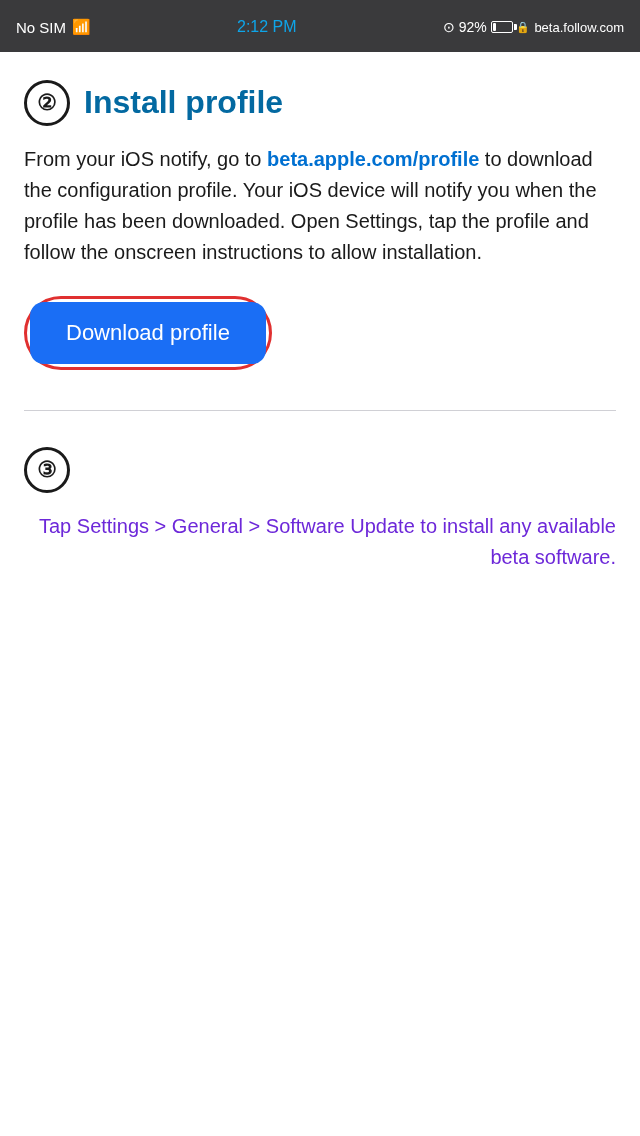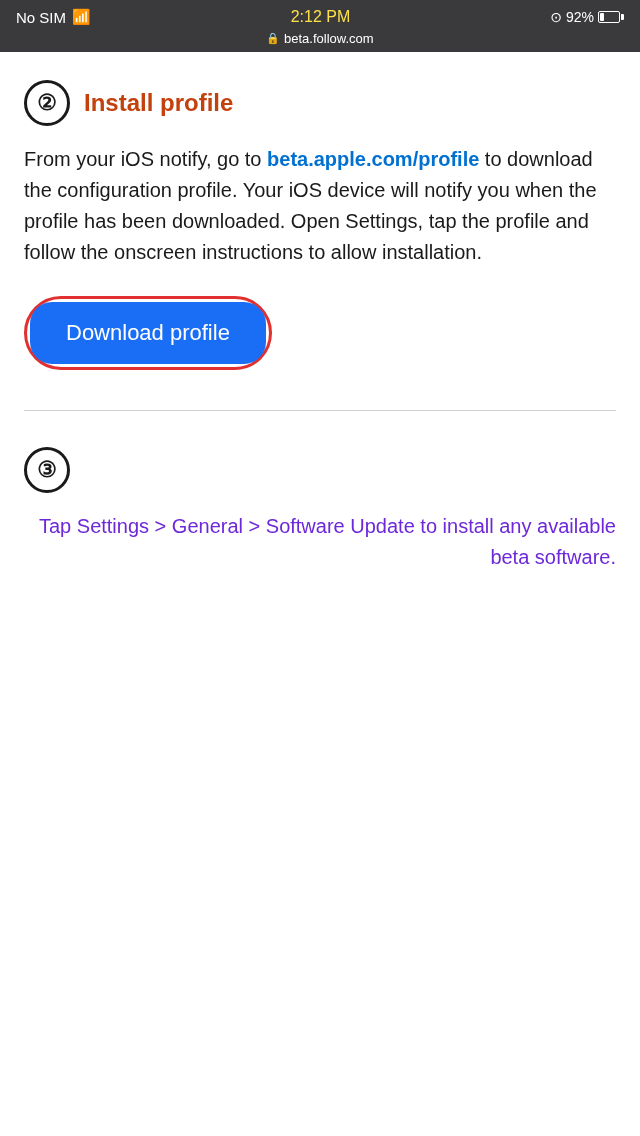--- a/index.html
+++ b/index.html
@@ -12,21 +12,21 @@
       background: #ffffff;
       overflow: hidden;
     }
 
     
     .status-bar {
       width: 100%;
       height: 52px;
       background: #3a3a3c;
       display: flex;
-      flex-direction: column;
+      flex-direction: row;
       align-items: center;
       justify-content: space-around;
       padding: 6px 16px 4px;
     }
 
     .status-bar-top {
       width: 100%;
       display: flex;
       justify-content: space-between;
       align-items: center;
@@ -35,21 +35,21 @@
     .status-left {
       display: flex;
       align-items: center;
       gap: 6px;
       color: white;
       font-size: 15px;
       font-weight: 500;
     }
 
     .status-center {
-      color: #fde047;
+      color: #0ea5e9;
       font-size: 16px;
       font-weight: 500;
     }
 
     .status-right {
       display: flex;
       align-items: center;
       gap: 4px;
       color: white;
       font-size: 14px;
@@ -88,23 +88,23 @@
       display: flex;
       align-items: center;
       justify-content: center;
       font-size: 22px;
       font-weight: 600;
       color: #1a1a1a;
       flex-shrink: 0;
     }
 
     .section-title {
-      font-size: 24px;
+      font-size: 32px;
       font-weight: 700;
-      color: #c2410c;
+      color: #0369a1;
       line-height: 1.1;
     }
 
     .section-body {
       font-size: 20px;
       line-height: 1.55;
       color: #1a1a1a;
       margin-bottom: 28px;
     }
 
@@ -119,21 +119,21 @@
       border-radius: 40px;
       display: inline-block;
       padding: 3px;
       margin-bottom: 36px;
     }
 
     .download-btn {
       background: #1a6ef5;
       color: white;
       border: none;
-      border-radius: 22px;
+      border-radius: 14px;
       padding: 18px 36px;
       font-size: 22px;
       font-weight: 500;
       cursor: pointer;
       display: block;
     }
 
     .divider {
       width: 100%;
       height: 1px;

